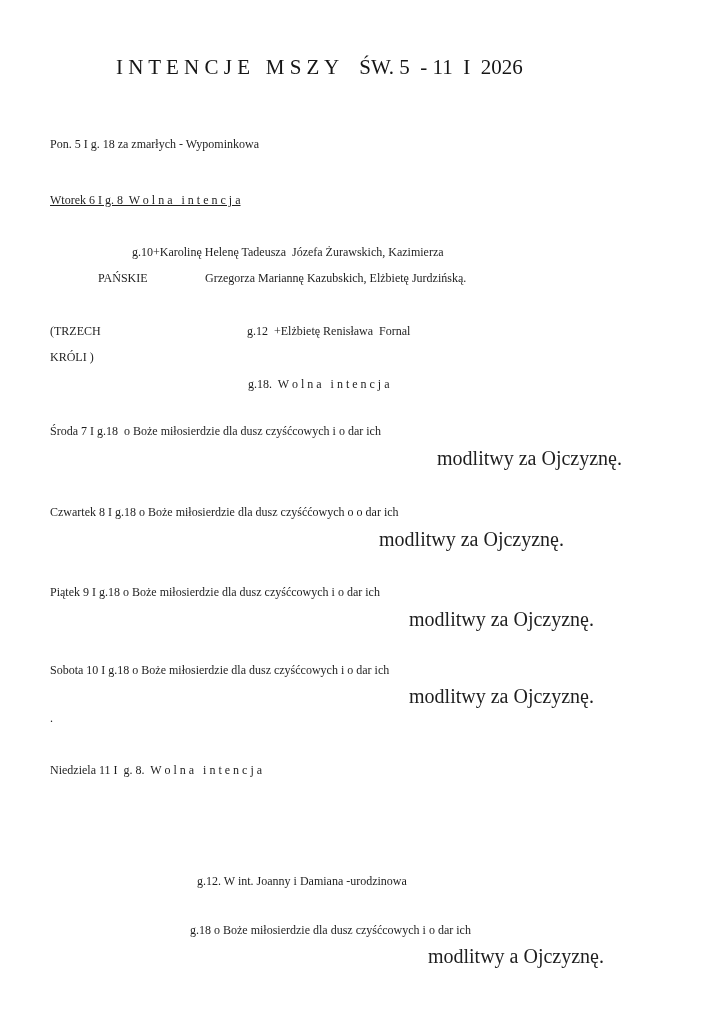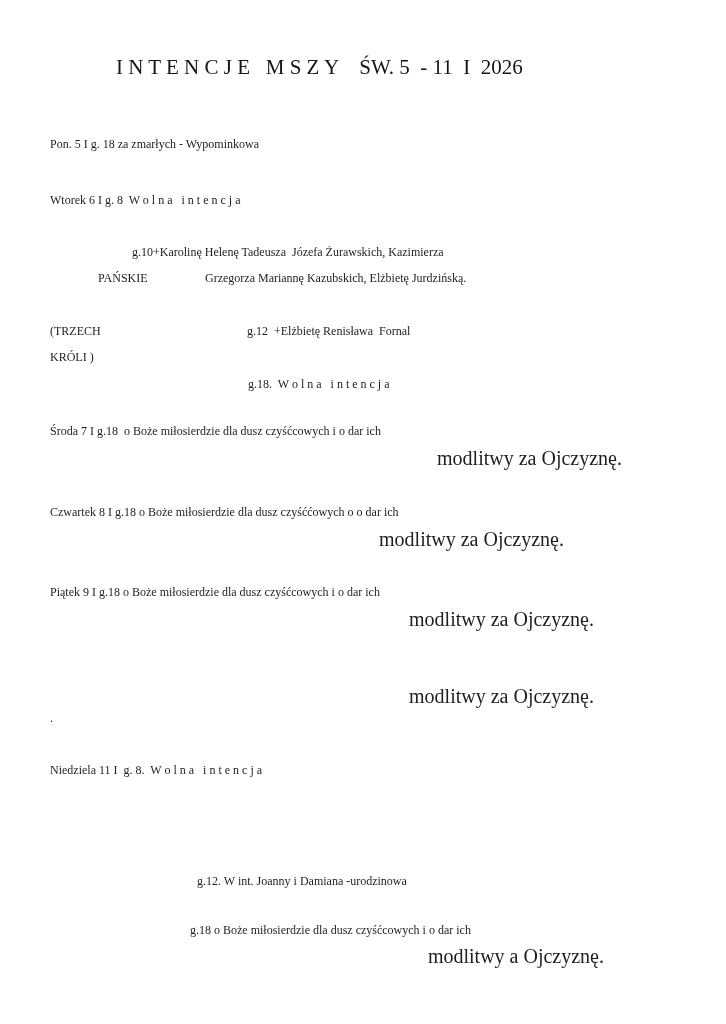--- a/index.html
+++ b/index.html
@@ -40,38 +40,39 @@
 </style>
 </head>
 <body>
 
 <main class="page">
 
   <div class="title" style="top:54px; left:116px;">I N T E N C J E   M S Z Y    ŚW. 5  - 11  I  2026</div>
 
   <div class="line" style="top:131px; left:50px;">Pon. 5 I g. 18 za zmarłych - Wypominkowa</div>
 
-  <div class="line" style="top:187px; left:50px;">Wtorek 6 I g. 8  W o l n a   i n t e n c j a</div>
+  <div class="line" style="top:187px; left:50px;text-decoration:underline;">Wtorek 6 I g. 8  W o l n a   i n t e n c j a</div>
   <div class="line" style="top:239px; left:132px;">g.10+Karolinę Helenę Tadeusza  Józefa Żurawskich, Kazimierza</div>
   <div class="line" style="top:265px; left:50px;margin-left:48px;">PAŃSKIE</div>
   <div class="line" style="top:265px; left:205px;">Grzegorza Mariannę Kazubskich, Elżbietę Jurdzińską.</div>
   <div class="line" style="top:318px; left:50px;">(TRZECH</div>
   <div class="line" style="top:318px; left:247px;">g.12  +Elżbietę Renisława  Fornal</div>
   <div class="line" style="top:344px; left:50px;">KRÓLI )</div>
   <div class="line" style="top:371px; left:248px;">g.18.  W o l n a   i n t e n c j a</div>
 
   <div class="line" style="top:418px; left:50px;">Środa 7 I g.18  o Boże miłosierdzie dla dusz czyśćcowych i o dar ich</div>
   <div class="right-line" style="top:445px; right:8px;">modlitwy za Ojczyznę.</div>
 
   <div class="line" style="top:499px; left:50px;">Czwartek 8 I g.18 o Boże miłosierdzie dla dusz czyśććowych o o dar ich</div>
   <div class="right-line" style="top:526px; right:66px;">modlitwy za Ojczyznę.</div>
 
   <div class="line" style="top:579px; left:50px;">Piątek 9 I g.18 o Boże miłosierdzie dla dusz czyśćcowych i o dar ich</div>
   <div class="right-line" style="top:606px; right:36px;">modlitwy za Ojczyznę.</div>
 
+  <div class="line" style="top:657px; left:50px;">Sobota 10 I g.18 o Boże miłosierdzie dla dusz czyśćcowych i o dar ich</div>
   <div class="right-line" style="top:683px; right:36px;">modlitwy za Ojczyznę.</div>
   <div class="line" style="top:705px; left:50px;">.</div>
 
   <div class="line" style="top:757px; left:50px;">Niedziela 11 I  g. 8.  W o l n a   i n t e n c j a</div>
   <div class="line" style="top:868px; left:197px;">g.12. W int. Joanny i Damiana -urodzinowa</div>
   <div class="line" style="top:917px; left:190px;">g.18 o Boże miłosierdzie dla dusz czyśćcowych i o dar ich</div>
   <div class="right-line" style="top:943px; right:26px;text-align:right;">modlitwy a Ojczyznę.</div>
 
 </main>
 

